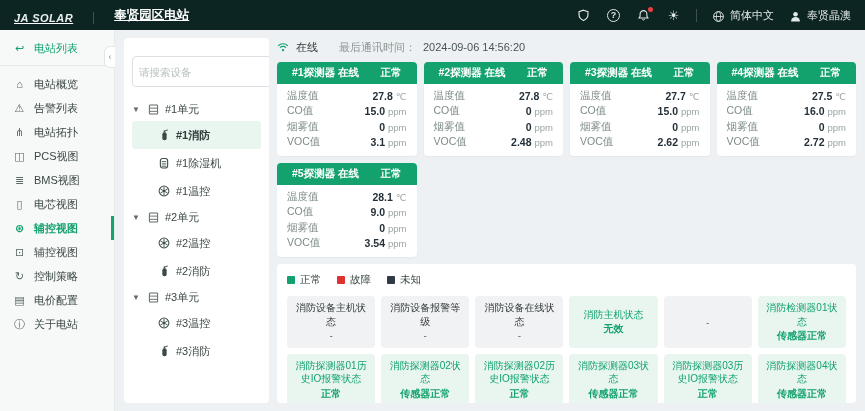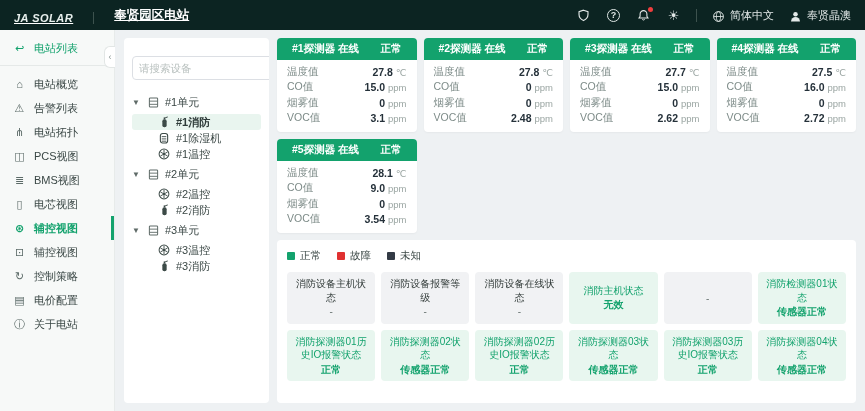--- a/index.html
+++ b/index.html
@@ -46,29 +46,29 @@
 
   
   .tree-panel { width:145px; flex:0 0 145px; background:#ffffff; border-radius:4px;
     margin:8px 0 8px 9px; padding:10px 8px; overflow:hidden; }
   .select-box { height:26px; border:1px solid #dcdfe4; border-radius:4px; display:flex;
     align-items:center; justify-content:space-between; padding:0 8px; font-size:11px;
     color:#333c3a; cursor:pointer; background:#fff; }
   .chev { width:0; height:0; border-left:4px solid transparent; border-right:4px solid transparent;
     border-top:4px solid #b4bcba; }
   .search-row { display:flex; align-items:center; gap:6px; margin-top:8px; }
-  .search-box { flex:1; height:24px; border:1px solid #dcdfe4; border-radius:4px;
+  .search-box { flex:1; height:31px; border:1px solid #dcdfe4; border-radius:4px;
     display:flex; align-items:center; padding:0 6px; background:#fff; }
   .search-box input { flex:1; border:none; outline:none; font-size:10.5px; color:#333;
     min-width:0; font-family:inherit; background:transparent; }
   .search-box input::placeholder { color:#b9c1bf; }
   .tree { margin-top:10px; font-size:11px; color:#3a4745; }
   .tree-unit { display:flex; align-items:center; gap:6px; height:24px; cursor:pointer; }
   .tree-caret { font-size:8px; color:#5f6b68; width:9px; }
-  .tree-child { display:flex; align-items:center; gap:6px; height:16px; padding-left:26px;
+  .tree-child { display:flex; align-items:center; gap:6px; height:28px; padding-left:26px;
     border-radius:3px; cursor:pointer; }
   .tree-child.selected { background:#e9f5ef; font-weight:bold; color:#2e3b39; }
   .t-icon { width:12px; height:12px; display:flex; align-items:center; justify-content:center; }
 
   
   .main { flex:1; min-width:0; padding:8px 9px 8px 8px; display:flex; flex-direction:column; }
   .conn-bar { display:flex; align-items:center; gap:7px; font-size:11px; height:18px;
     margin-bottom:6px; color:#3a4745; }
   .conn-status { color:#333c3a; }
   .conn-label { color:#8b9795; margin-left:14px; }
@@ -328,20 +328,32 @@
                 <line x1="5.8" y1="1.8" x2="8.6" y2="0.9" stroke="#3c4a47" stroke-width="1.1"></line>
               </svg>
             </span>
             <span>#3消防</span>
           </div>
         </div>
     </aside>
 
     <main class="main">
 
+      <div class="conn-bar">
+        <span class="t-icon">
+          <svg width="15" height="12" viewBox="0 0 16 13">
+              <path d="M1.5 5a9 9 0 0 1 13 0" fill="none" stroke="#13a26d" stroke-width="1.5"></path>
+              <path d="M4 7.4a5.6 5.6 0 0 1 8 0" fill="none" stroke="#13a26d" stroke-width="1.5"></path>
+              <circle cx="8" cy="10.6" r="1.6" fill="#13a26d"></circle>
+            </svg>
+        </span>
+        <span class="conn-status">在线</span>
+        <span class="conn-label">最后通讯时间：</span>
+        <span class="conn-time">2024-09-06 14:56:20</span>
+      </div>
 
       <div id="cards" class="cards-grid">
           <div class="card">
             <div class="card-head">
               <span class="card-title">#1探测器 在线</span>
               <span class="card-badge">正常</span>
             </div>
             <div class="card-body">
               <div class="m-row">
                 <span class="m-label">温度值</span>

